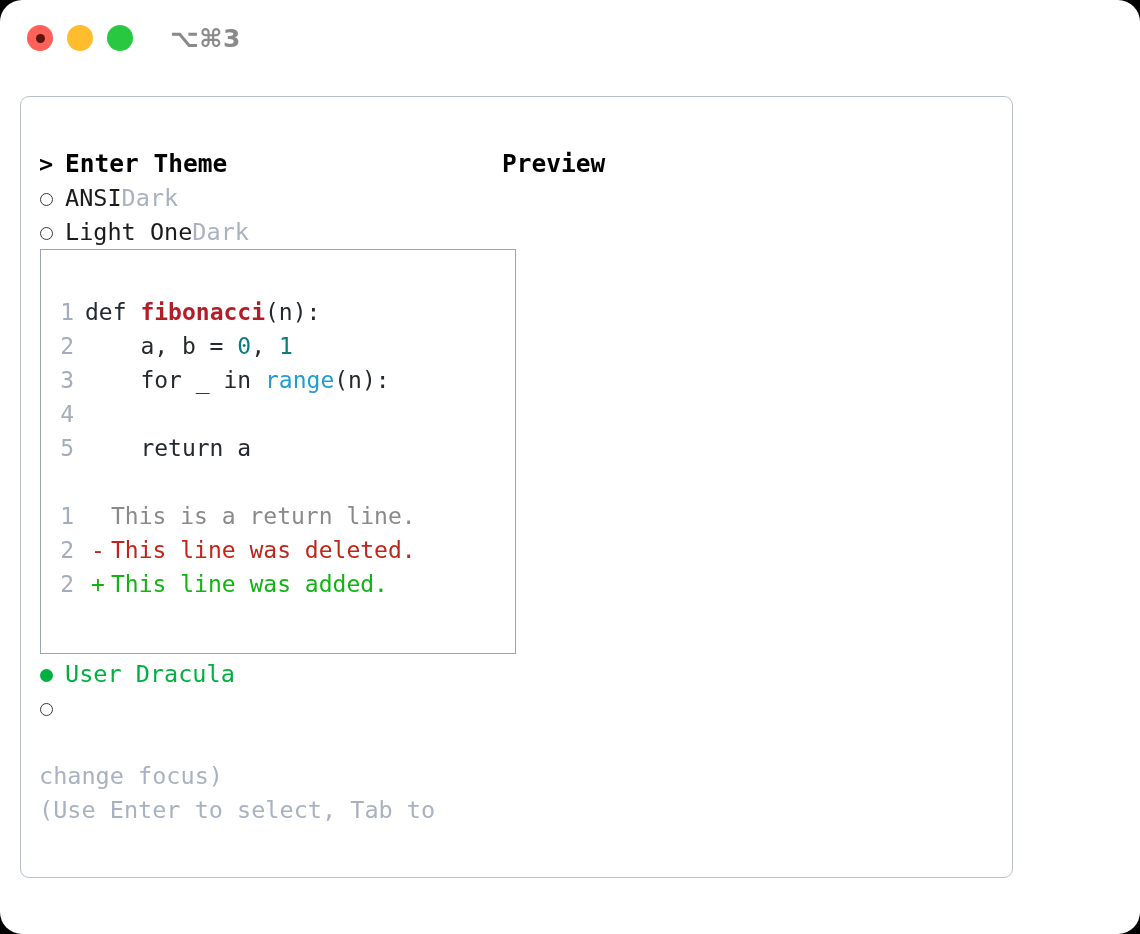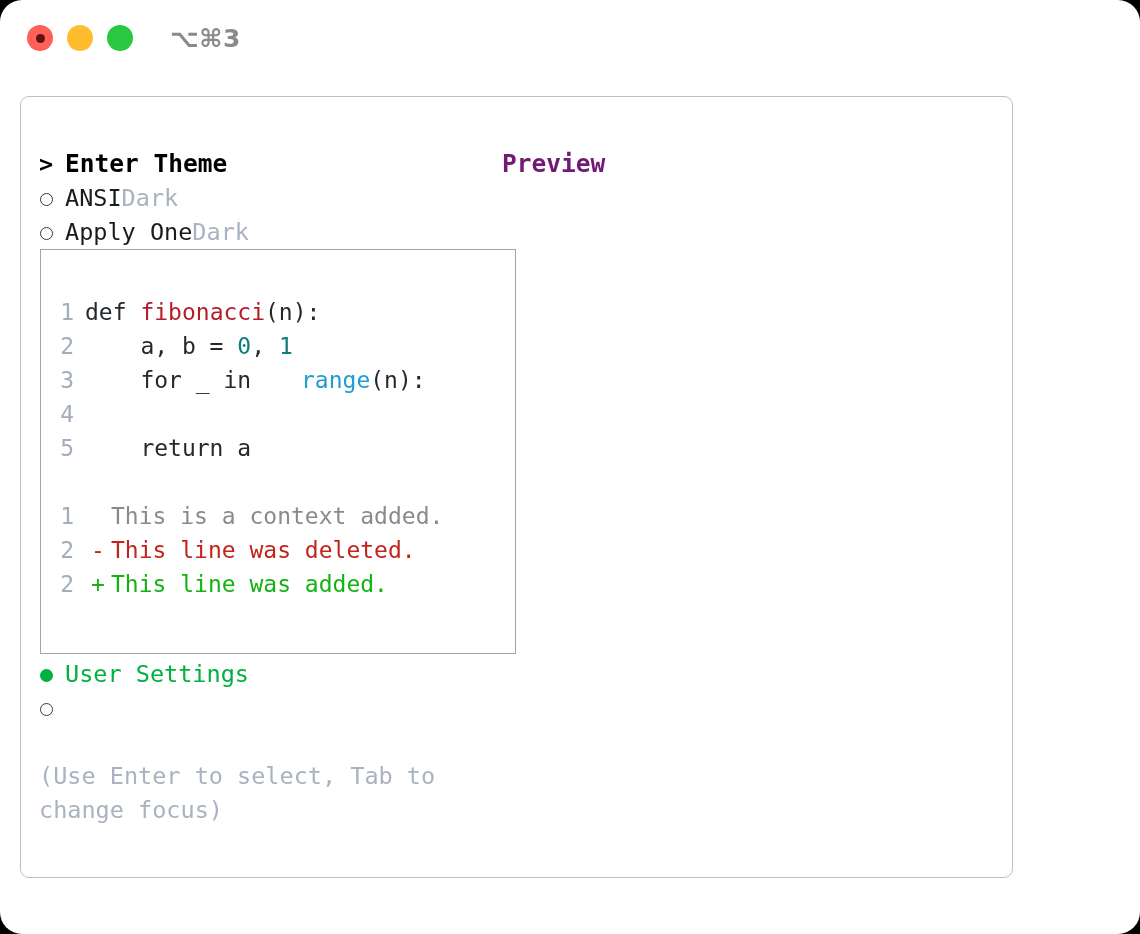--- a/index.html
+++ b/index.html
@@ -169,21 +169,21 @@
   
   .right-col {
     position: absolute;
     left: 481px;
     top: 50px;
     width: 500px;
   }
   .preview-title {
     font-size: 24.5px;
     font-weight: bold;
-    color: #701a75;
+    color: #000000;
     line-height: 34px;
     height: 34px;
   }
   .preview-panel {
     position: absolute;
     left: 19px;
     top: 152px;
     width: 476px;
     height: 405px;
     border: 1.7px solid #9aa5b5;
@@ -208,23 +208,23 @@
     width: 44px;
     flex: 0 0 44px;
     text-align: right;
     color: #a3adbb;
     padding-right: 11px;
     box-sizing: border-box;
   }
   .ctext { color: #24292e; }
   .blankline { height: 34px; }
 
-  .tok-fn    { color: #b31d28; }
+  .tok-fn    { color: #b31d28; font-weight: bold; }
   .tok-num   { color: #0a7d7d; }
-  .tok-call  { color: #1f9cd0; margin-left: 36px; }
+  .tok-call  { color: #1f9cd0; }
   .tok-plain { color: #24292e; }
 
   .diff-mark {
     display: inline-block;
     width: 26px;
     flex: 0 0 26px;
     text-align: center;
   }
   .diff-ctx  { color: #8a8a8a; }
   .diff-del  { color: #c0241b; }
@@ -255,21 +255,21 @@
         </div>
 
         <div id="theme-list">
             <div class="row">
               <span class="marker"><span class="bullet-ring"></span></span>
               <span class="row-label">ANSI</span>
               <span class="row-tag">Dark</span>
             </div>
             <div class="row">
               <span class="marker"><span class="bullet-ring"></span></span>
-              <span class="row-label">Apply One</span>
+              <span class="row-label">Light One</span>
               <span class="row-tag">Dark</span>
             </div>
             <div class="row">
               <span class="marker"><span class="bullet-ring"></span></span>
               <span class="row-label">Ayu</span>
               <span class="row-tag">Dark</span>
             </div>
             <div class="row">
               <span class="marker"><span class="bullet-ring"></span></span>
               <span class="row-label">Default</span>
@@ -320,49 +320,49 @@
         <div class="section-gap"></div>
 
         <div class="row header-row">
           <span class="marker"></span>
           <span class="row-label">Apply To</span>
         </div>
 
         <div id="apply-list">
             <div class="row selected">
               <span class="marker"><span class="bullet-dot"></span></span>
-              <span class="row-label">User Settings</span>
+              <span class="row-label">User Dracula</span>
             </div>
             <div class="row">
               <span class="marker"><span class="bullet-ring"></span></span>
             </div>
           </div>
 
         <div class="hint">
+          <span>change focus)</span>
           <span>(Use Enter to select, Tab to</span>
-          <span>change focus)</span>
         </div>
       </div>
 
       <div class="right-col">
         <div class="preview-title">Preview</div>
       </div>
 
       <div class="preview-panel">
         <div class="code">
           <div id="code-lines">
               <div class="cline"><span class="gutter">1</span><span class="ctext"><span class="tok-plain">def </span><span class="tok-fn">fibonacci</span><span class="tok-plain">(n):</span></span></div>
               <div class="cline"><span class="gutter">2</span><span class="ctext"><span class="tok-plain">    a, b = </span><span class="tok-num">0</span><span class="tok-plain">, </span><span class="tok-num">1</span></span></div>
               <div class="cline"><span class="gutter">3</span><span class="ctext"><span class="tok-plain">    for _ in </span><span class="tok-call">range</span><span class="tok-plain">(n):</span></span></div>
               <div class="cline"><span class="gutter">4</span></div>
               <div class="cline"><span class="gutter">5</span><span class="ctext"><span class="tok-plain">    return a</span></span></div>
             </div>
           <div class="blankline"></div>
           <div id="diff-lines">
-              <div class="cline"><span class="gutter">1</span><span class="diff-mark diff-ctx"></span><span class="diff-ctx">This is a context added.</span></div>
+              <div class="cline"><span class="gutter">1</span><span class="diff-mark diff-ctx"></span><span class="diff-ctx">This is a return line.</span></div>
               <div class="cline"><span class="gutter">2</span><span class="diff-mark diff-del">-</span><span class="diff-del">This line was deleted.</span></div>
               <div class="cline"><span class="gutter">2</span><span class="diff-mark diff-add">+</span><span class="diff-add">This line was added.</span></div>
             </div>
         </div>
       </div>
 
     </div>
   </div>
 </div>
 

